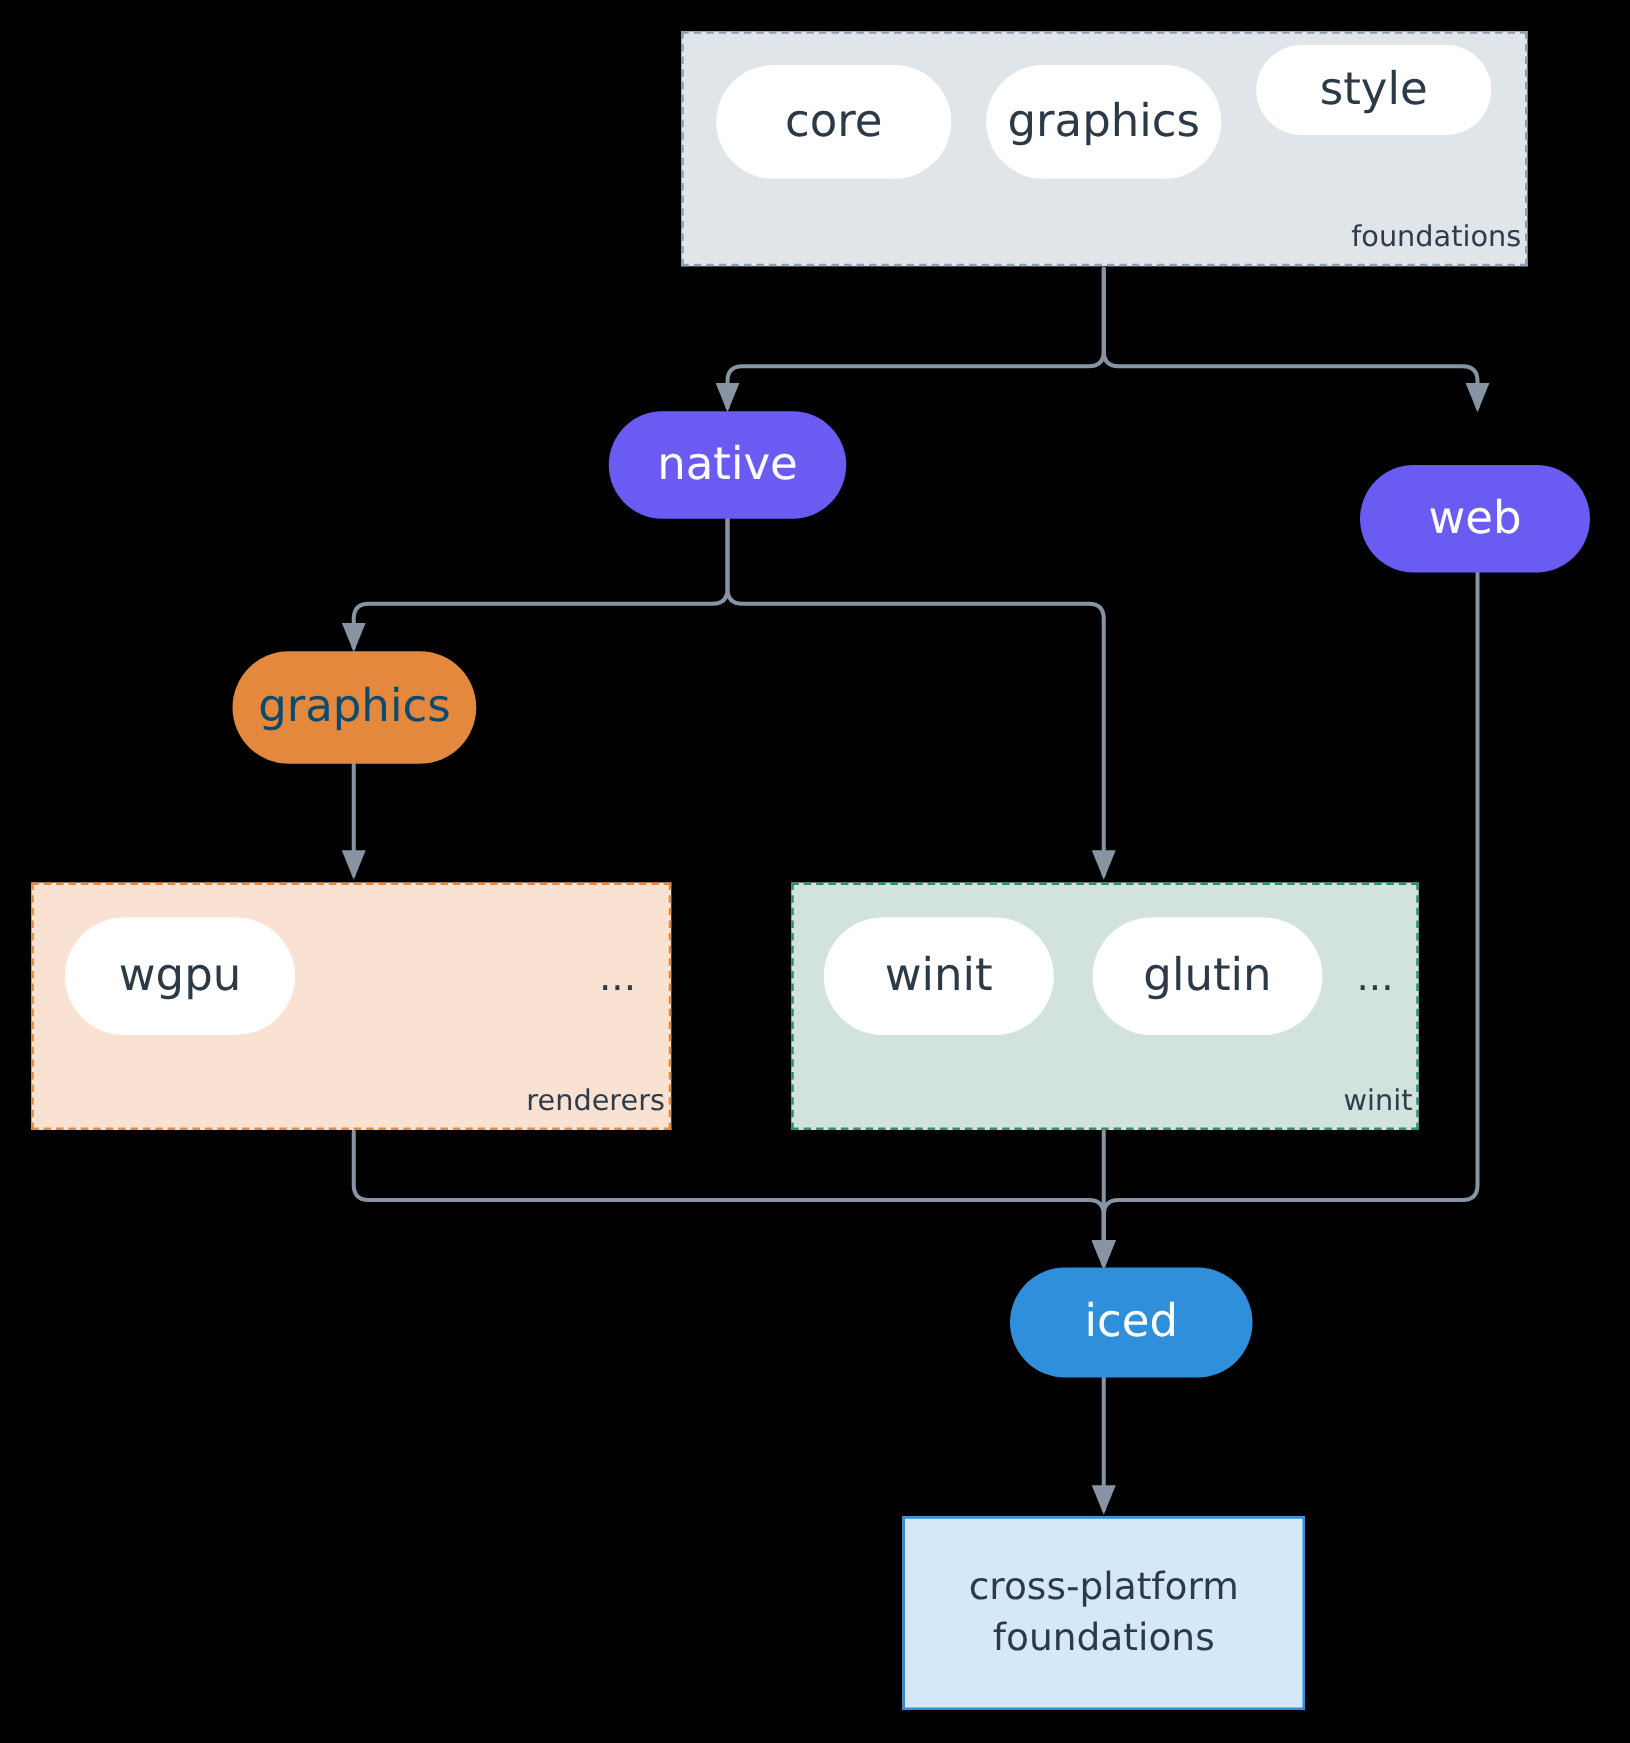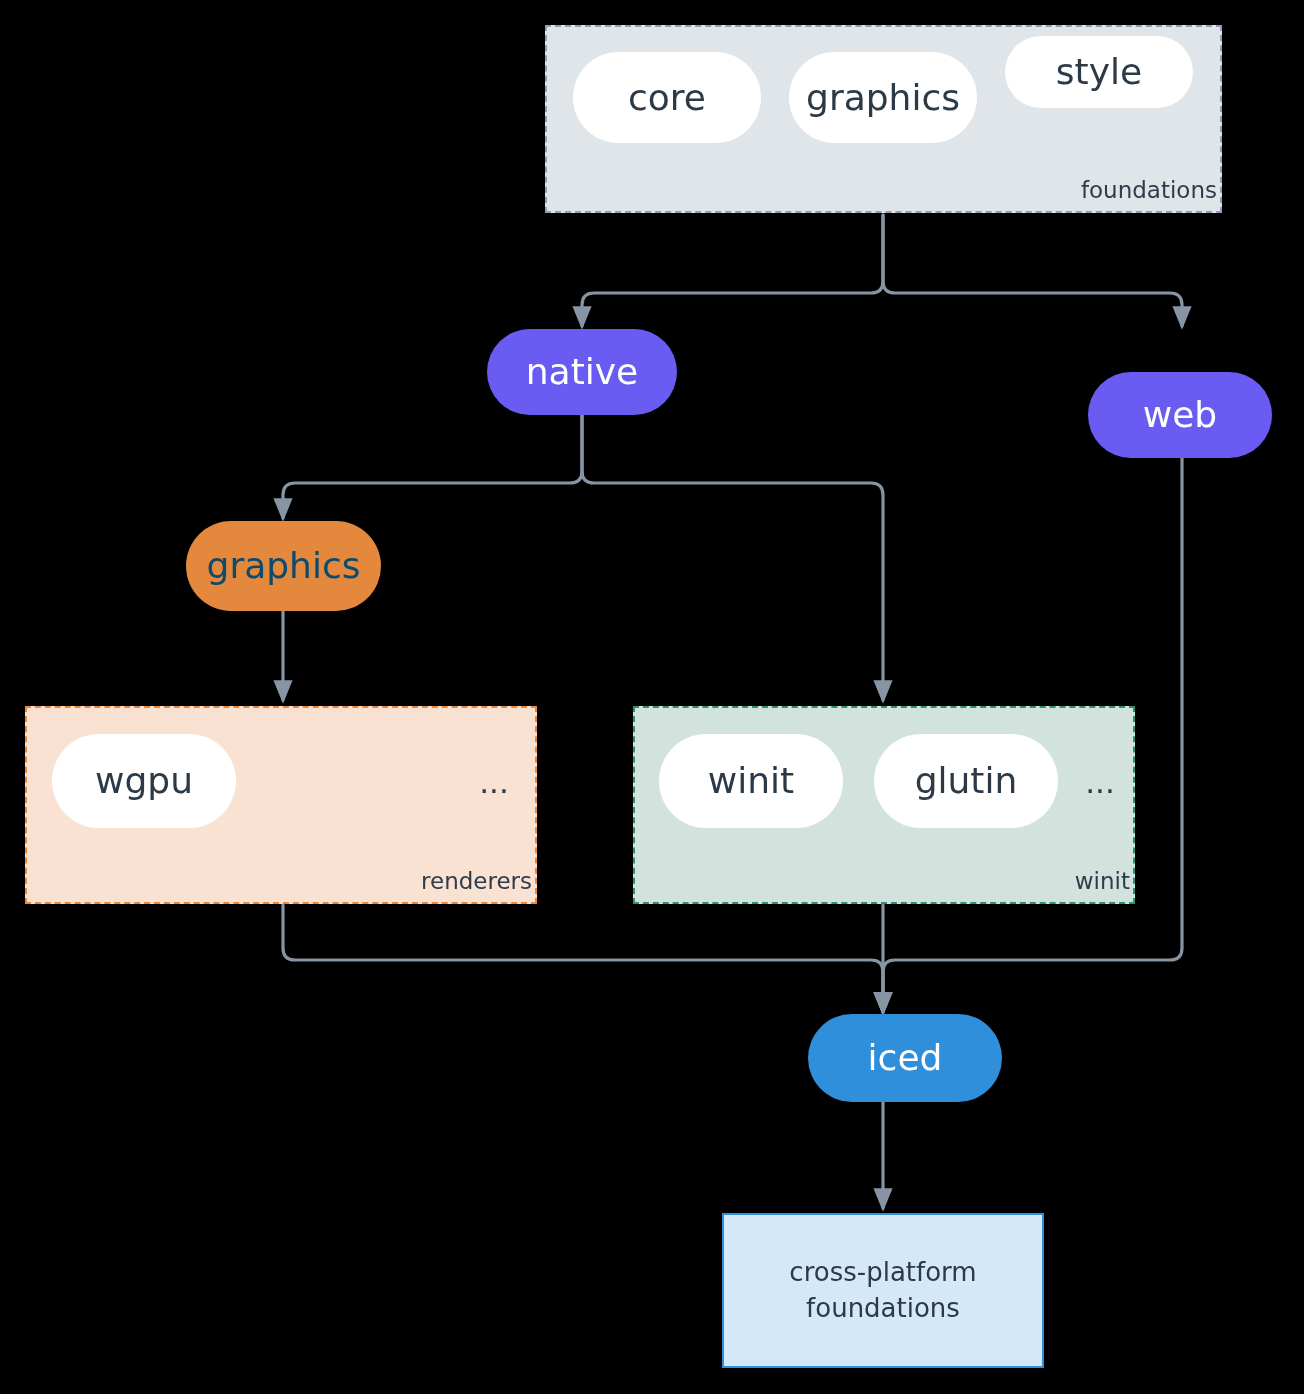--- a/index.html
+++ b/index.html
@@ -106,21 +106,21 @@
   .rect-node {
     position: absolute;
     box-sizing: border-box;
     background: #d5e8fa;
     border: 2px solid #2f8fdb;
     display: flex;
     flex-direction: column;
     align-items: center;
     justify-content: center;
     color: #2c3a47;
-    font-size: 26px;
+    font-size: 30px;
     line-height: 1.35;
     text-align: right;
   }
 </style>
 </head>
 <body>
 
 <div id="diagram-root">
 
   <svg id="edge-layer" viewBox="0 0 1304 1394" width="1304" height="1394" xmlns="http://www.w3.org/2000/svg">

